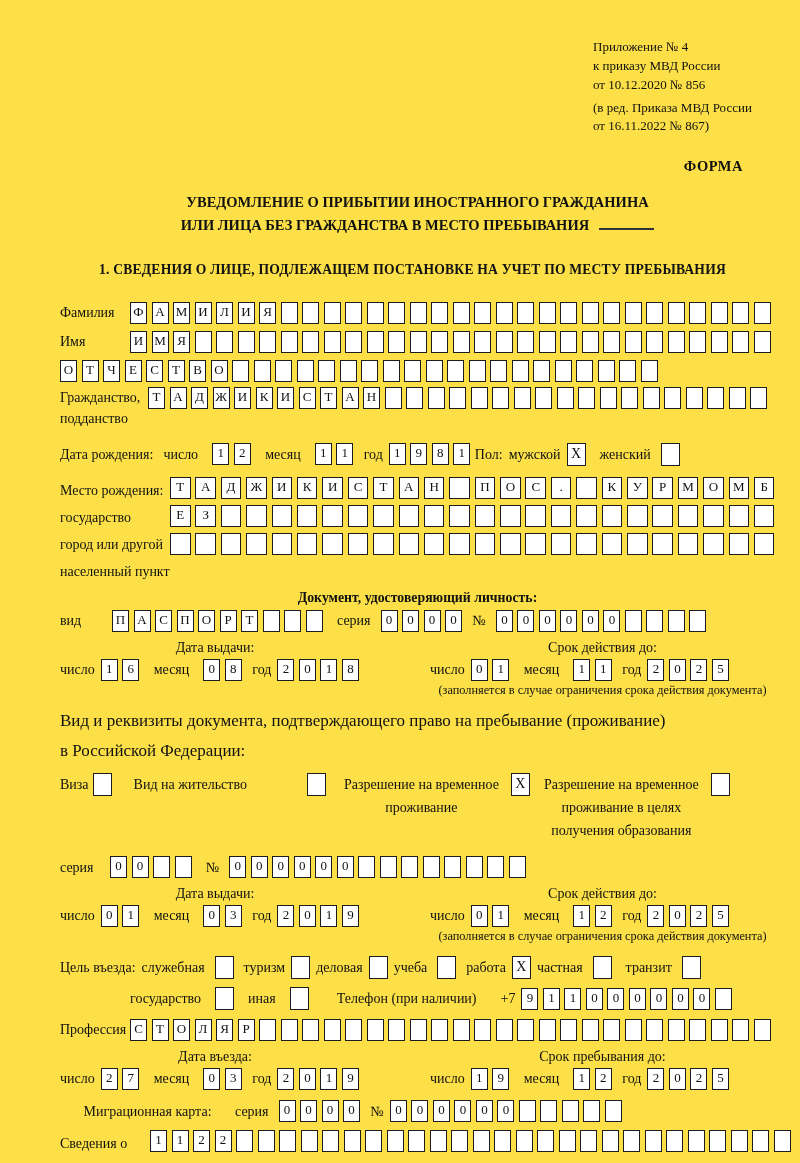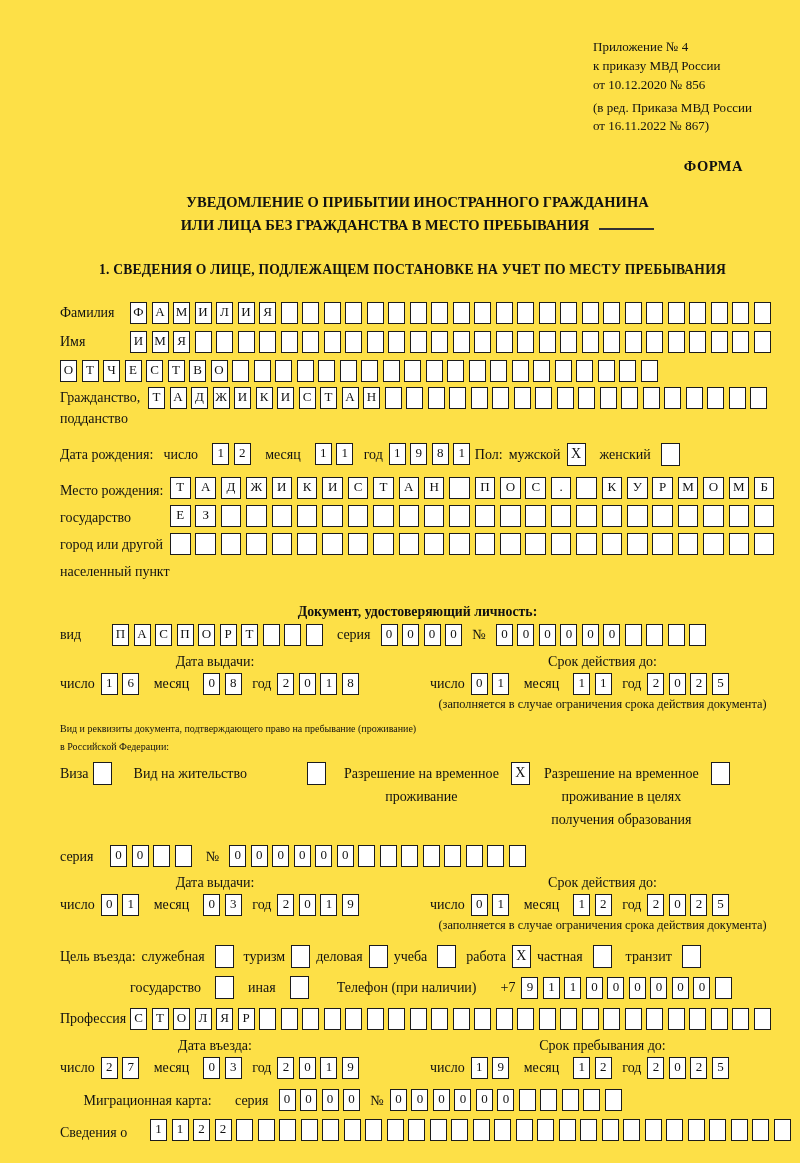--- a/index.html
+++ b/index.html
@@ -29,21 +29,21 @@
   .sub{font-size:13.5px;}
   
   .dates{margin-top:8px;}
   .dates-cols{display:flex;}
   .dcol-l{width:370px;} .dcol-r{flex:1;}
   .dhead{text-align:center;font-size:14px;}
   .dhead.left{width:310px;}
   .drow{display:flex;align-items:center;margin-top:3px;font-size:14px;}
   .note{font-size:12.3px;text-align:center;margin-top:2px;}
   .center-bold{text-align:center;font-weight:bold;font-size:13.8px;margin-top:9px;}
-  .para{font-size:10px;line-height:1.8;margin-top:8px;}
+  .para{font-size:17px;line-height:1.8;margin-top:8px;}
   
   .permits{display:flex;align-items:flex-start;margin-top:6px;}
   .permit-item{display:flex;align-items:flex-start;}
   .permit-lbl{font-size:14px;text-align:center;line-height:1.65;}
 </style>
 </head>
 <body>
 
 <div class="page">
 
@@ -317,21 +317,21 @@
           <span class="cell"></span>
           <span class="cell"></span>
           <span class="cell"></span>
           <span class="cell"></span>
           <span class="cell"></span>
           <span class="cell"></span>
         </div>
     </div>
   </div>
 
-  <div class="center-bold" style="margin-top:18px;">Документ, удостоверяющий личность:</div>
+  <div class="center-bold" style="margin-top:4px;">Документ, удостоверяющий личность:</div>
 
   <div class="drow" style="margin-top:4px;">
     <span class="lbl" style="width:52px;">вид</span>
     <span class="cells">
         <span class="cell">П</span>
         <span class="cell">А</span>
         <span class="cell">С</span>
         <span class="cell">П</span>
         <span class="cell">О</span>
         <span class="cell">Р</span>

